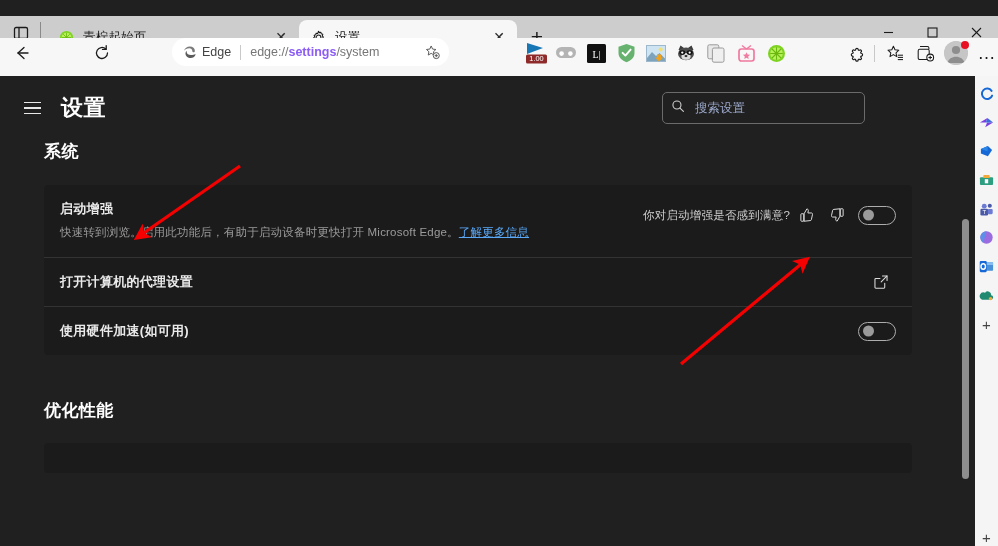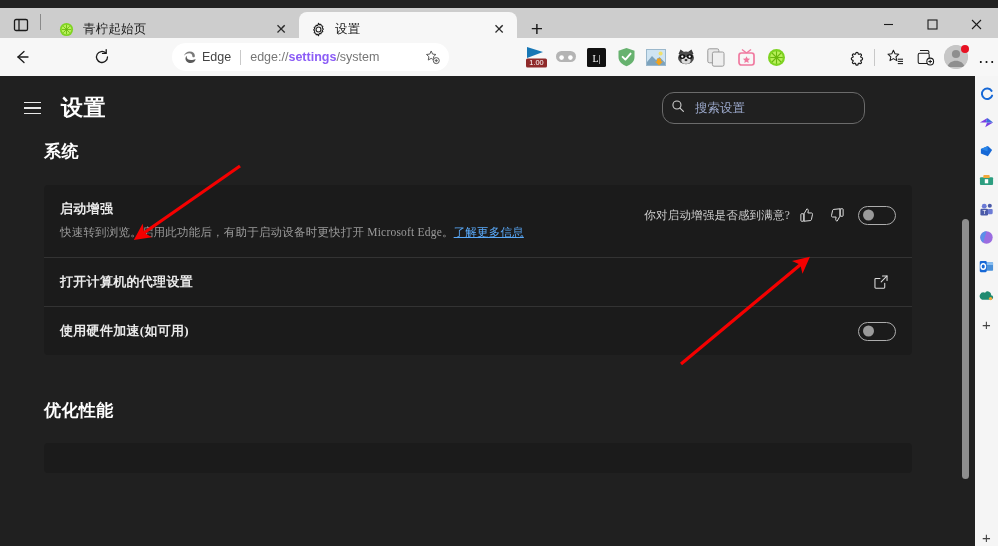--- a/index.html
+++ b/index.html
@@ -5,21 +5,21 @@
   * { box-sizing: border-box; margin: 0; padding: 0; }
   html, body {
     width: 998px; height: 546px; overflow: hidden;
     font-family: "Liberation Sans", "DejaVu Sans", sans-serif;
     background: #202020;
   }
   #app { position: relative; width: 998px; height: 546px; }
 
   
   .titlebar {
-    position: absolute; top: 8px; left: 0; width: 998px; height: 38px;
+    position: absolute; top: 16px; left: 0; width: 998px; height: 38px;
     background: #cdcdcd; display: flex; align-items: flex-end;
   }
   .tb-left { display: flex; align-items: center; height: 38px; padding-left: 6px; }
   .tab-search-btn {
     width: 30px; height: 30px; display: flex; align-items: center; justify-content: center;
     border-radius: 4px; margin-bottom: 4px;
   }
   .tb-sep { width: 1px; height: 16px; background: #8a8a8a; margin: 0 6px 10px 4px; }
   .tabs { display: flex; align-items: flex-end; height: 38px; }
   .tab {
@@ -43,21 +43,21 @@
     width: 30px; height: 30px; margin: 0 0 3px 5px; border-radius: 4px;
     display: flex; align-items: center; justify-content: center;
     font-size: 21px; color: #1b1b1b; font-weight: 300; line-height: 1;
   }
   .wincontrols { position: absolute; right: 0; top: 0; display: flex; height: 32px; }
   .wc { width: 44px; height: 32px; display: flex; align-items: center; justify-content: center; color: #1b1b1b; }
 
   
   .toolbar {
     position: absolute; top: 38px; left: 0; width: 998px; height: 38px;
-    background: #f7f7f7; display: flex; align-items: center; padding: 0 6px; gap: 48px;
+    background: #f7f7f7; display: flex; align-items: flex-start; padding: 0 6px; gap: 48px;
   }
   .nav-btn {
     width: 32px; height: 30px; display: flex; align-items: center; justify-content: center;
     border-radius: 4px; color: #1b1b1b; flex: 0 0 auto;
   }
   .omnibox {
     flex: 0 0 auto; width: 277px; height: 28px; background: #fff; border-radius: 14px;
     display: flex; align-items: center; padding: 0 6px 0 10px; margin-left: 6px;
   }
   .edge-chip { display: flex; align-items: center; gap: 5px; flex: 0 0 auto; }
@@ -88,39 +88,38 @@
   }
   .page-header { height: 64px; display: flex; align-items: center; padding: 0 0 0 14px; }
   .hamburger {
     width: 36px; height: 36px; display: flex; flex-direction: column;
     align-items: center; justify-content: center; gap: 4px; border-radius: 4px;
   }
   .hamburger span { width: 17px; height: 1.5px; background: #e8e8e8; display: block; }
   .page-title { font-size: 22px; color: #fff; font-weight: 600; margin-left: 11px; letter-spacing: .5px; }
   .search-wrap {
     margin-left: auto; margin-right: 110px; width: 203px; height: 32px;
-    border: 1px solid #6b6b6b; border-radius: 12px; background: #202020;
+    border: 1px solid #6b6b6b; border-radius: 5px; background: #202020;
     display: flex; align-items: center; padding: 0 8px; gap: 10px;
   }
   .search-input {
     flex: 1; background: transparent; border: 0; outline: none;
     color: #c8c8c8; font-size: 12.5px; font-family: inherit;
   }
   .search-input::placeholder { color: #9aa7c9; }
 
   .scroll-area { position: relative; height: 406px; padding: 0 0 0 0; }
   .content { padding: 0 63px 0 44px; }
   .section-title { font-size: 17px; color: #fff; font-weight: 700; letter-spacing: .4px; }
   .card {
     background: #1b1b1b; border-radius: 4px; margin-top: 22px; overflow: hidden;
   }
   .row {
     display: flex; align-items: center; padding: 0 16px; min-height: 49px;
     border-top: 1px solid #333;
-    font-family: Liberation Serif, serif;
   }
   .row:first-child { border-top: 0; }
   .row.tall { min-height: 72px; align-items: flex-start; padding-top: 15px; padding-bottom: 14px; }
   .row-main { flex: 1; min-width: 0; }
   .row-label { font-size: 13px; color: #eaeaea; font-weight: 600; letter-spacing: .3px; }
   .row-desc { font-size: 11.5px; color: #9b9b9b; margin-top: 7px; letter-spacing: .2px; }
   .row-desc a { color: #5aa9f8; text-decoration: underline; }
   .row-right { display: flex; align-items: center; gap: 0px; flex: 0 0 auto; }
   .feedback-q { font-size: 11.5px; color: #cfcfcf; margin-right: 2px; letter-spacing: .2px; }
   .icon-btn { width: 30px; height: 30px; display: flex; align-items: center; justify-content: center; border-radius: 4px; }

